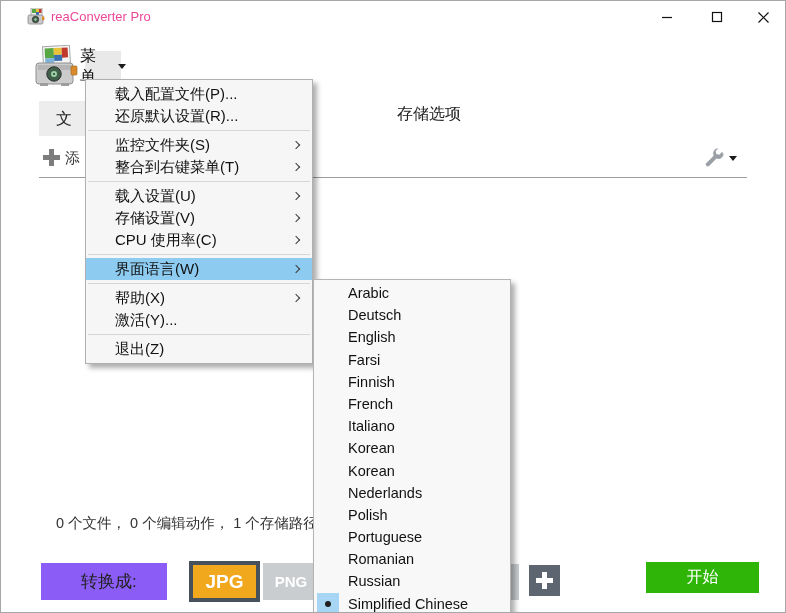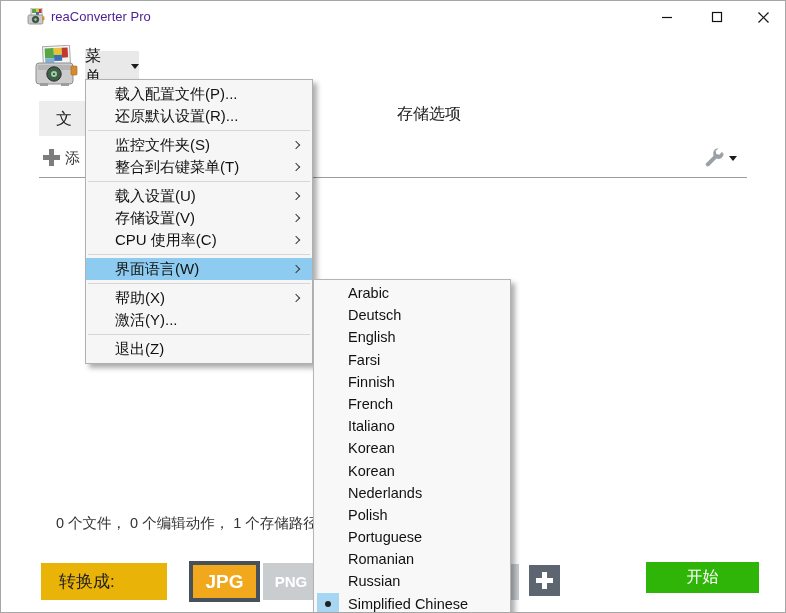--- a/index.html
+++ b/index.html
@@ -6,27 +6,27 @@
   html,body { background:#fff; }
   body { font-family:"Liberation Sans","DejaVu Sans",sans-serif; }
   .window {
     position:relative; width:786px; height:613px; background:#ffffff;
     border:1px solid #a6a6a6; overflow:hidden;
     font-family:"Liberation Sans","DejaVu Sans",sans-serif; color:#1a1a1a;
   }
   
   .titlebar { position:absolute; left:0; top:0; width:100%; height:32px; background:#fff; }
   .titlebar .appicon-sm { position:absolute; left:26px; top:7px; width:18px; height:18px; }
-  .titlebar .title { position:absolute; left:50px; top:8px; font-size:13px; color:#4c1d95; }
+  .titlebar .title { position:absolute; left:50px; top:8px; font-size:13px; color:#ec4899; }
   .winbtn { position:absolute; top:0; width:46px; height:32px; display:flex; align-items:center; justify-content:center; }
   .winbtn.min { left:643px; } .winbtn.max { left:693px; } .winbtn.close { left:739px; }
   
   .appicon-lg { position:absolute; left:33px; top:44px; width:45px; height:43px; }
   .menu-btn {
-    position:absolute; left:84px; top:50px; width:54px; height:31px; background:#e9e9e9;
+    position:absolute; left:84px; top:50px; width:36px; height:31px; background:#e9e9e9;
     display:flex; align-items:center; justify-content:center; gap:22px; cursor:default;
   }
   .menu-btn .lbl { font-size:16px; color:#111; }
   .caret { width:0; height:0; border-left:4.5px solid transparent; border-right:4.5px solid transparent; border-top:5px solid #1b1b1b; }
   
   .tab-files { position:absolute; left:38px; top:100px; width:58px; height:35px; background:#ededed;
     font-size:16px; color:#222; padding-left:17px; line-height:35px; overflow:hidden; white-space:nowrap; }
   .tab-storage { position:absolute; left:348px; top:103px; width:160px; height:22px; text-align:center;
     font-size:16px; color:#222; }
   
@@ -34,22 +34,22 @@
   .plus-sm .h, .plus-sm .v { position:absolute; background:#7d7d7d; }
   .plus-sm .h { left:0; top:6px; width:17px; height:5px; }
   .plus-sm .v { left:6px; top:0; width:5px; height:17px; }
   .add-partial { position:absolute; left:64px; top:148px; font-size:15px; color:#333; width:20px; overflow:hidden; white-space:nowrap; }
   .wrench { position:absolute; left:703px; top:146px; width:21px; height:21px; }
   .wrench-caret { position:absolute; left:728px; top:155px; }
   .toolbar-divider { position:absolute; left:38px; top:176px; width:708px; height:1px; background:#9c9c9c; }
   
   .status-line { position:absolute; left:55px; top:513px; font-size:14.5px; color:#333; }
   
-  .convert-box { position:absolute; left:40px; top:562px; width:126px; height:37px; background:#eab308;
-    font-size:17px; color:#222; line-height:37px; padding-left:18px; }
+  .convert-box { position:absolute; left:40px; top:562px; width:126px; height:37px; background:#8b5cf6;
+    font-size:17px; color:#222; line-height:37px; padding-left:40px; }
   .btn-jpg { position:absolute; left:188px; top:560px; width:71px; height:41px; background:#f2a81d;
     border:4px solid #47515b; color:#fff; font-weight:bold; font-size:19px;
     display:flex; align-items:center; justify-content:center; }
   .btn-png { position:absolute; left:262px; top:562px; width:56px; height:37px; background:#c9cdd0;
     color:#fff; font-weight:bold; font-size:15px; display:flex; align-items:center; justify-content:center; }
   .btn-sliver { position:absolute; left:507px; top:563px; width:11px; height:36px; background:#c9cdd0; }
   .btn-plus { position:absolute; left:528px; top:564px; width:31px; height:31px; background:#5d6670; }
   .btn-plus .h, .btn-plus .v { position:absolute; background:#fff; }
   .btn-plus .h { left:7px; top:13px; width:17px; height:5px; }
   .btn-plus .v { left:13px; top:7px; width:5px; height:17px; }

